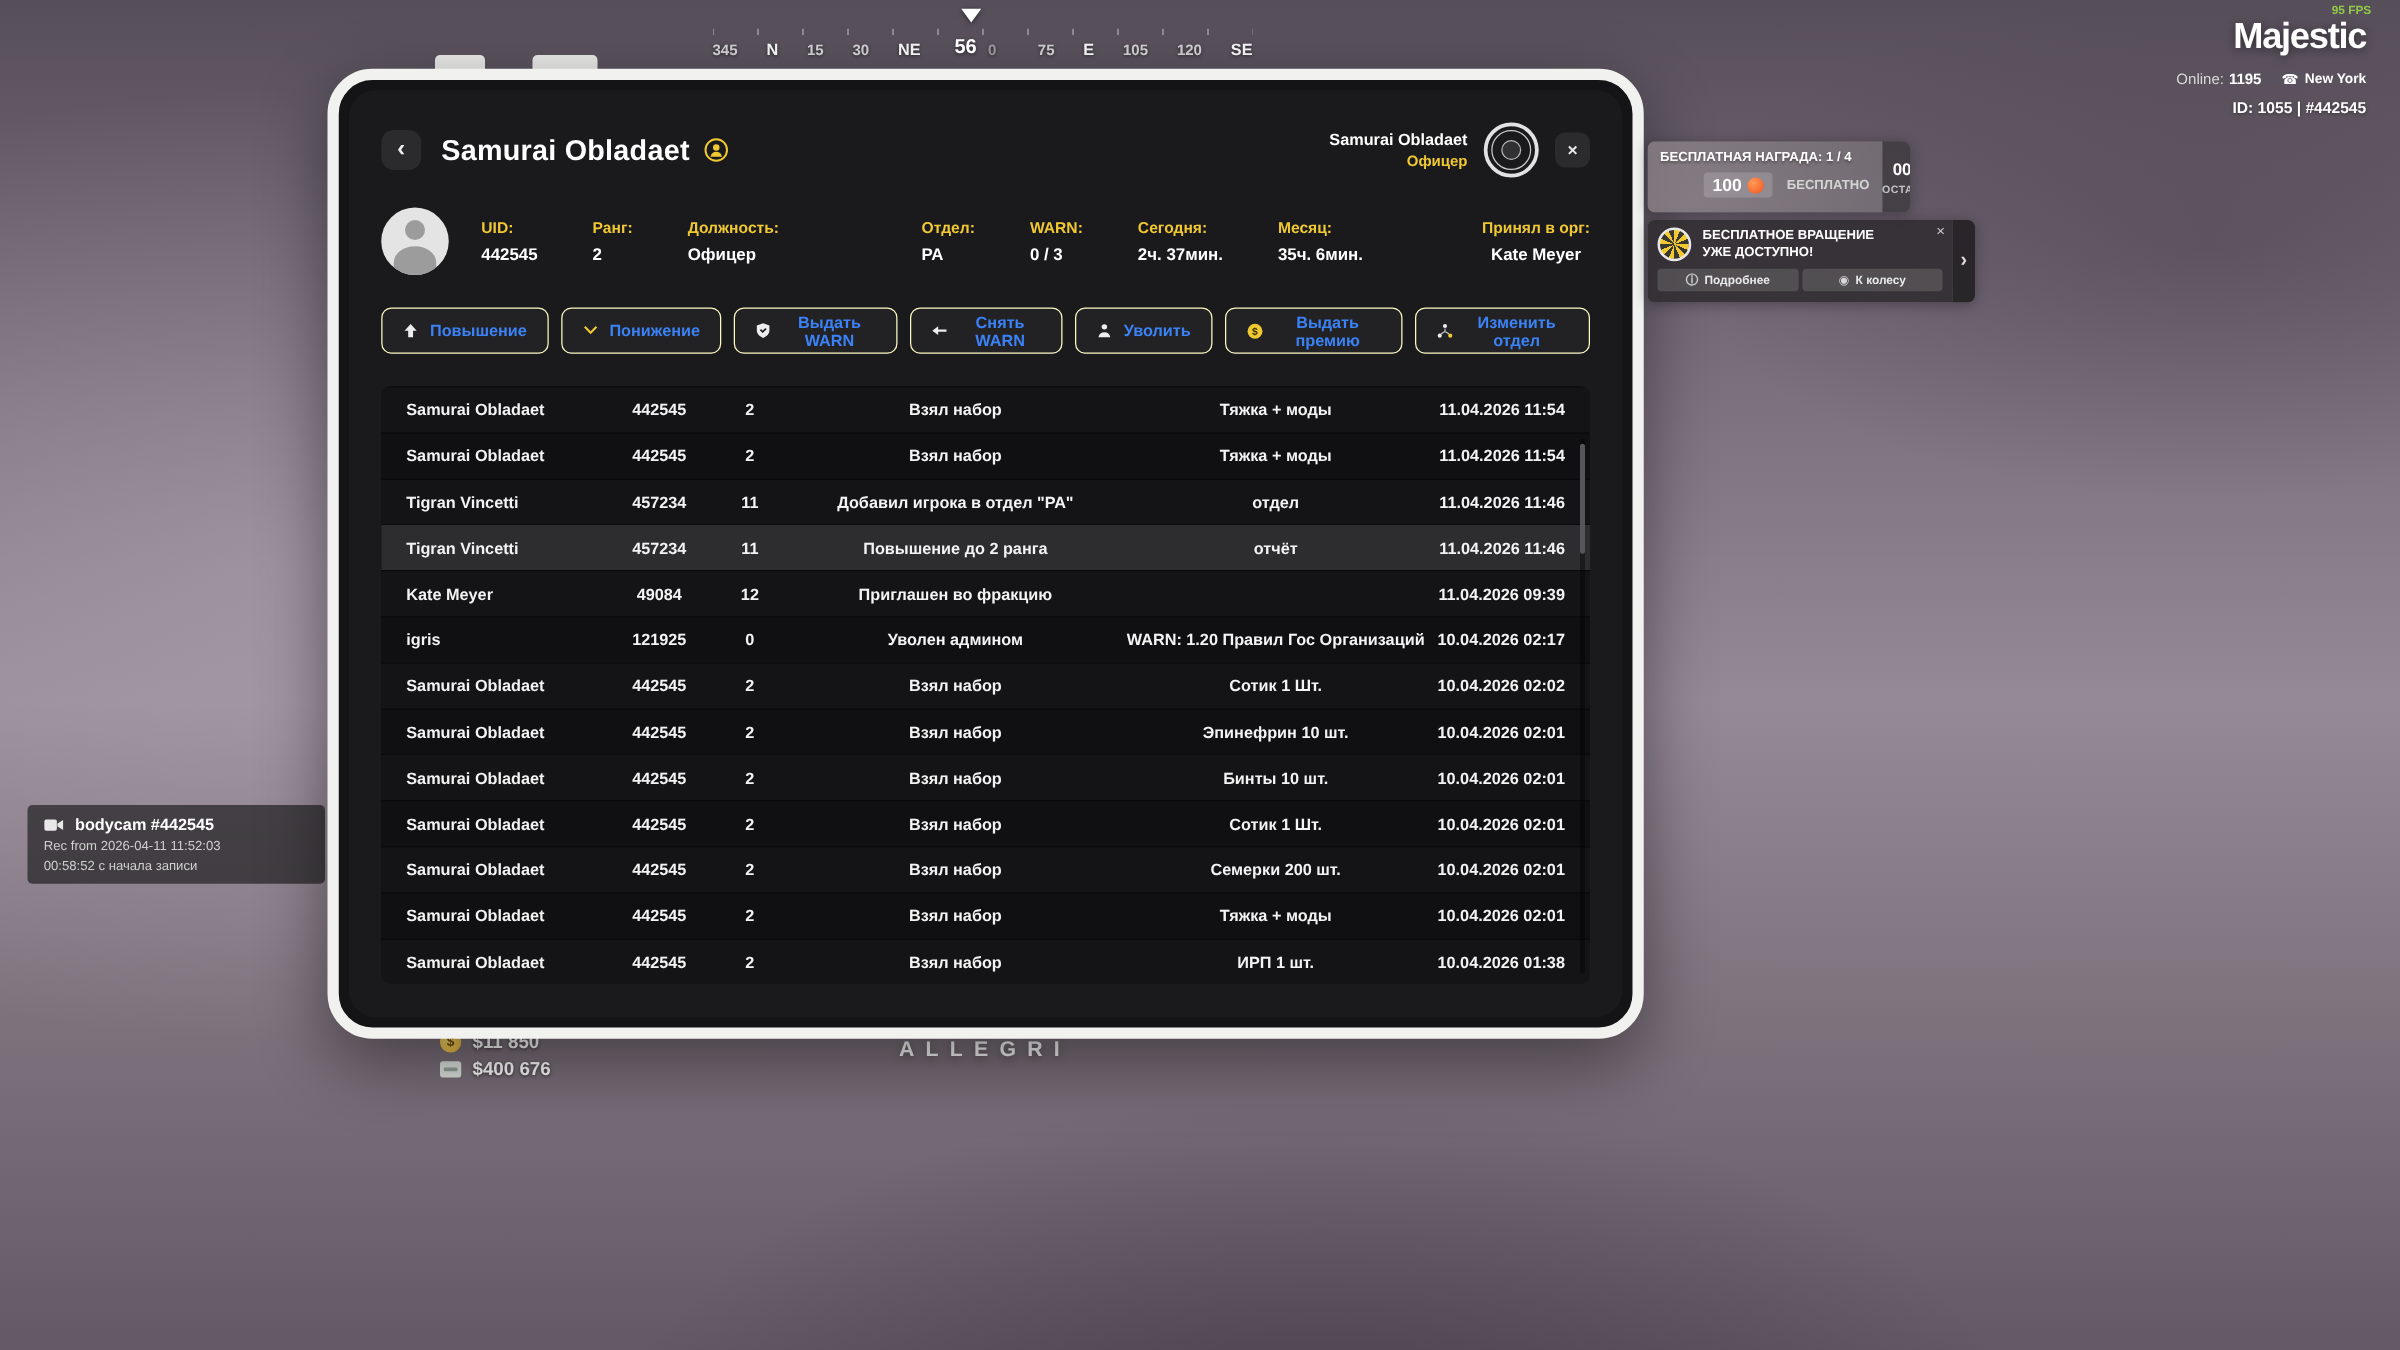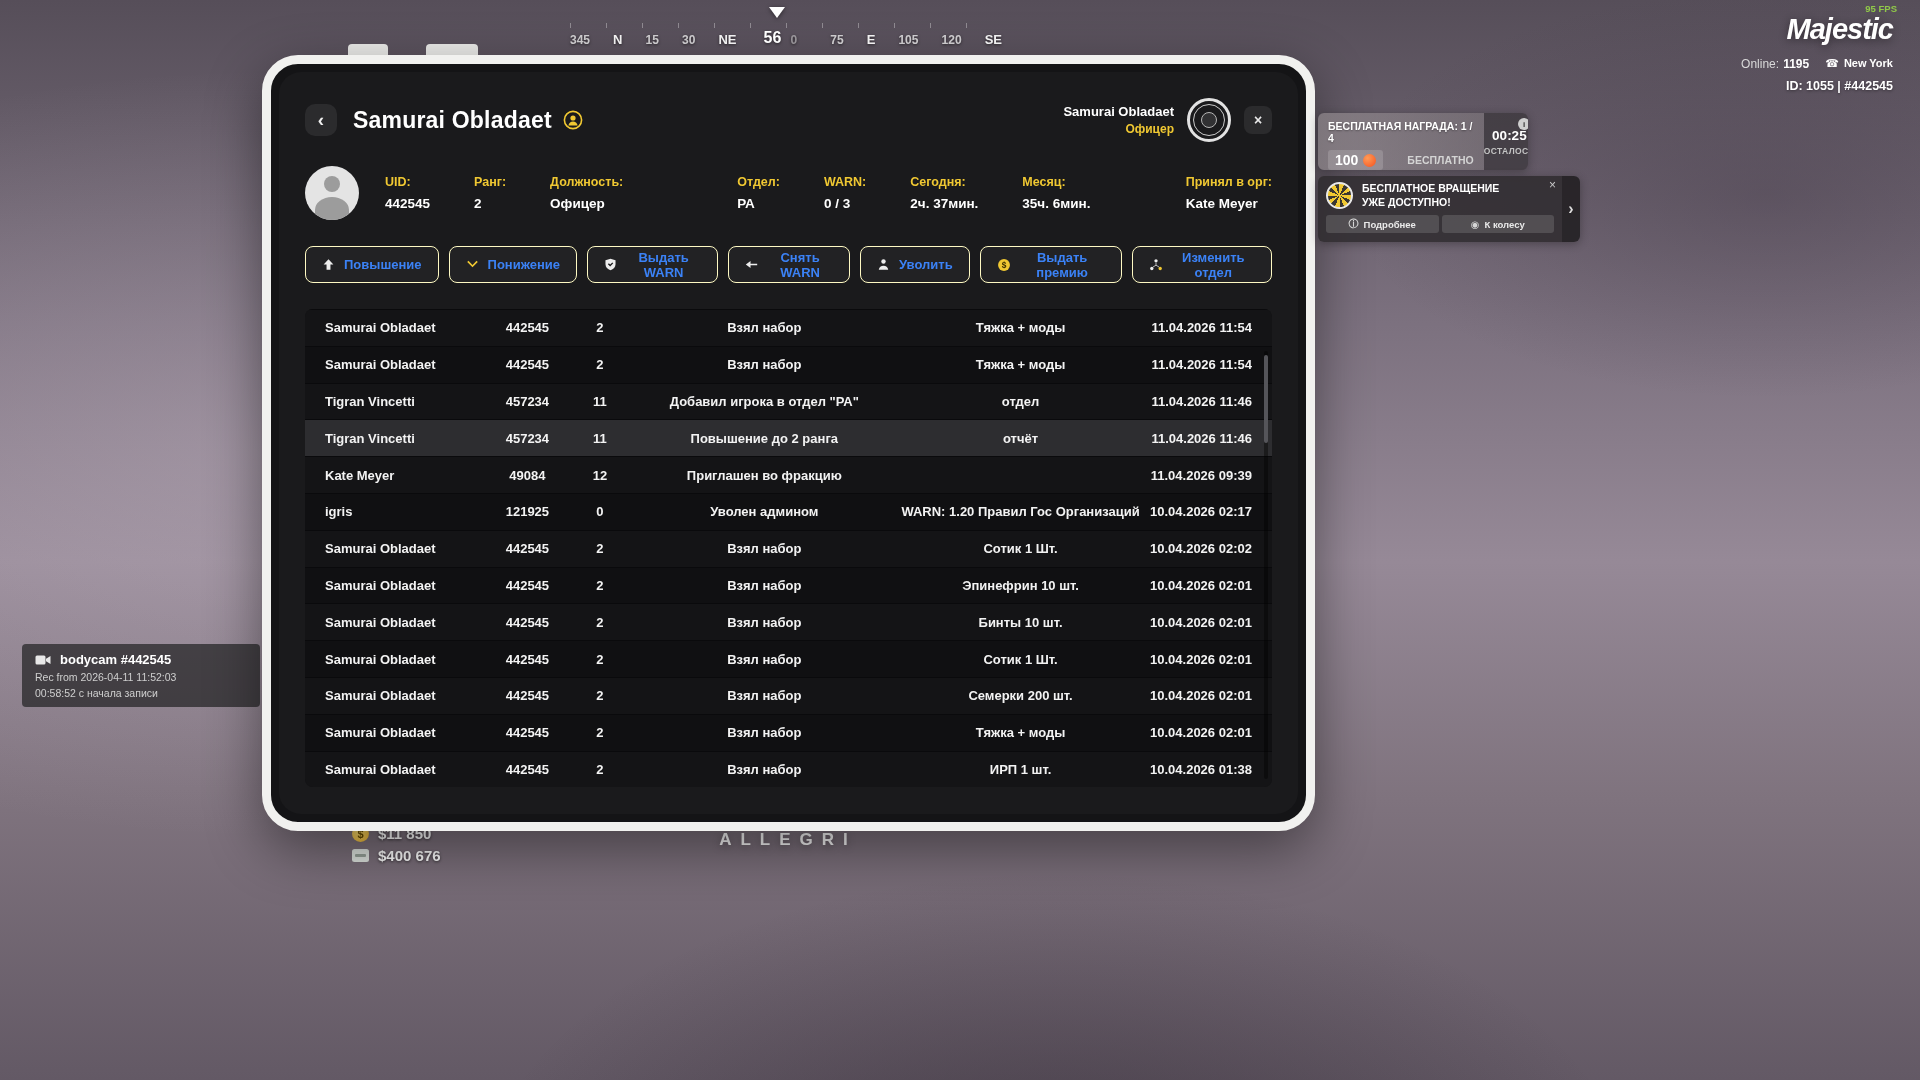--- a/index.html
+++ b/index.html
@@ -22,37 +22,37 @@
   .compass .tickmarks { position:absolute; left:0; right:0; top:21px; height:5px; opacity:.55;
     background:repeating-linear-gradient(90deg, rgba(255,255,255,.6) 0 1px, transparent 1px 36px); }
   .compass .ticks { position:absolute; left:0; right:0; top:27px; display:flex; justify-content:space-between; align-items:flex-end; }
   .tick { color:rgba(255,255,255,.72); font-size:12px; font-weight:700; text-shadow:0 1px 3px rgba(0,0,0,.55); }
   .tick.cardinal { color:rgba(255,255,255,.92); font-size:13px; }
   .tick.heading { color:#fff; font-size:16px; position:relative; left:4px; }
   .tick.partial { color:rgba(255,255,255,.45); position:relative; left:-10px; }
 
   
   .fps { position:absolute; top:3px; right:23px; color:#90c949; font-size:9.5px; font-weight:700; z-index:6; }
-  .logo { position:absolute; top:13px; right:27px; color:#fff; font-size:29px; font-weight:800; font-style:italic;
+  .logo { position:absolute; top:13px; right:27px; color:#fff; font-size:29px; font-weight:800; 
     letter-spacing:-1px; text-shadow:0 2px 8px rgba(0,0,0,.45); z-index:6; }
   .hud-lines { position:absolute; top:54px; right:27px; text-align:right; z-index:6; }
   .hud-line1 { display:flex; justify-content:flex-end; align-items:center; gap:16px; }
   .online-label { color:#d9d9d9; font-size:12px; }
   .online-value { color:#fff; font-size:12px; font-weight:700; margin-left:4px; }
   .phone-wrap { display:flex; align-items:center; gap:5px; color:#fff; }
   .phone-icon { font-size:11px; }
   .phone-label { font-size:11px; font-weight:700; }
   .hud-line2 { margin-top:7px; color:#fff; font-size:12.5px; font-weight:700; text-shadow:0 1px 3px rgba(0,0,0,.4); }
 
   
   .reward { position:absolute; left:1318px; top:113px; width:210px; height:57px; display:flex;
     border-radius:6px; overflow:hidden; z-index:6; box-shadow:0 2px 10px rgba(0,0,0,.3); }
   .reward-left { flex:1; padding:7px 10px; background:linear-gradient(90deg, rgba(158,150,153,.58), rgba(130,123,127,.55)); }
   .reward-title { font-size:10.5px; font-weight:700; color:#fff; text-shadow:0 1px 2px rgba(0,0,0,.35); }
-  .amount-row { margin-top:6px; display:flex; align-items:center; gap:24px; }
+  .amount-row { margin-top:6px; display:flex; align-items:center; gap:11px;margin-left:35px; }
   .amount-chip { display:flex; align-items:center; gap:5px; background:rgba(255,255,255,.16); border-radius:3px; padding:2px 7px; }
   .amount { color:#fff; font-weight:800; font-size:14px; }
   .coin-icon { width:13px; height:13px; border-radius:50%; display:inline-block;
     background:radial-gradient(circle at 35% 32%, #ff9b57, #f4511e); }
   .free-label { color:#d4d4d4; font-size:10.5px; font-weight:700; }
   .reward-timer { width:74px; position:relative; background:rgba(52,48,52,.62);
     display:flex; flex-direction:column; align-items:center; justify-content:center; }
   .timer-value { color:#fff; font-weight:800; font-size:13.5px; }
   .timer-label { color:#c4c4c4; font-size:8.5px; font-weight:700; margin-top:3px; letter-spacing:.4px; }
   .info-i { position:absolute; top:5px; right:5px; width:12px; height:12px; border-radius:50%;
@@ -99,21 +99,21 @@
     font-size:14px; font-weight:700; display:flex; align-items:center; justify-content:center; cursor:pointer; font-family:inherit; }
 
   .info-row { margin-top:24px; display:flex; align-items:center; }
   .avatar { width:54px; height:54px; border-radius:50%; background:#e4e4e4; position:relative; overflow:hidden; flex:none; }
   .avatar::before { content:""; position:absolute; top:10px; left:50%; transform:translateX(-50%); width:16px; height:16px; border-radius:50%; background:#9c9c9c; }
   .avatar::after { content:""; position:absolute; top:31px; left:50%; transform:translateX(-50%); width:34px; height:26px; border-radius:50% 50% 0 0; background:#9c9c9c; }
   .info-list { display:flex; gap:44px; margin-left:26px; flex:1; align-items:flex-start; }
   .info-pair .lab { display:block; color:#f0c832; font-size:12.5px; font-weight:700; }
   .info-pair .val { display:block; margin-top:7px; color:#fff; font-size:13.5px; font-weight:700; }
   .info-pair:nth-child(4) { margin-left:70px; }
-  .info-pair.right { margin-left:auto; text-align:left; }
+  .info-pair.right { margin-left:auto; text-align:center; }
 
   .actions-row { margin-top:26px; display:flex; gap:10px; }
   .act-btn { display:flex; align-items:center; gap:9px; height:37px; padding:0 16px; background:#222224;
     border:1px solid #fef9c3; border-radius:8px; color:#3b82f6; font-size:13px; font-weight:700; cursor:pointer; font-family:inherit; }
   .act-btn .ic { display:flex; }
 
   .log-table { margin-top:26px; border-radius:8px; overflow:hidden; background:#131315; position:relative; }
   .t-head { display:grid; grid-template-columns:19% 8% 7% 27% 26% 13%; height:37px; align-items:center;
     background:#1e1e20; color:#f0c832; font-size:12.5px; font-weight:700; }
   .t-row { display:grid; grid-template-columns:19% 8% 7% 27% 26% 13%; height:36.8px; align-items:center;

